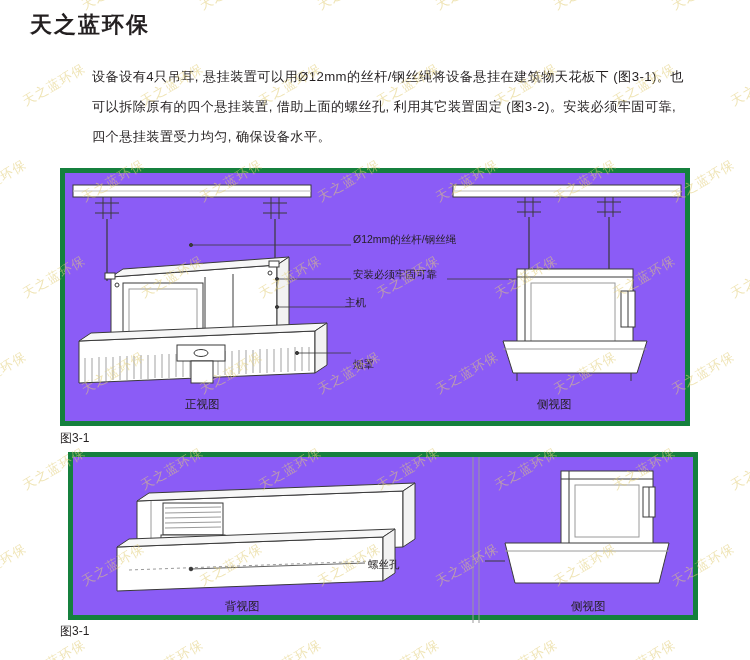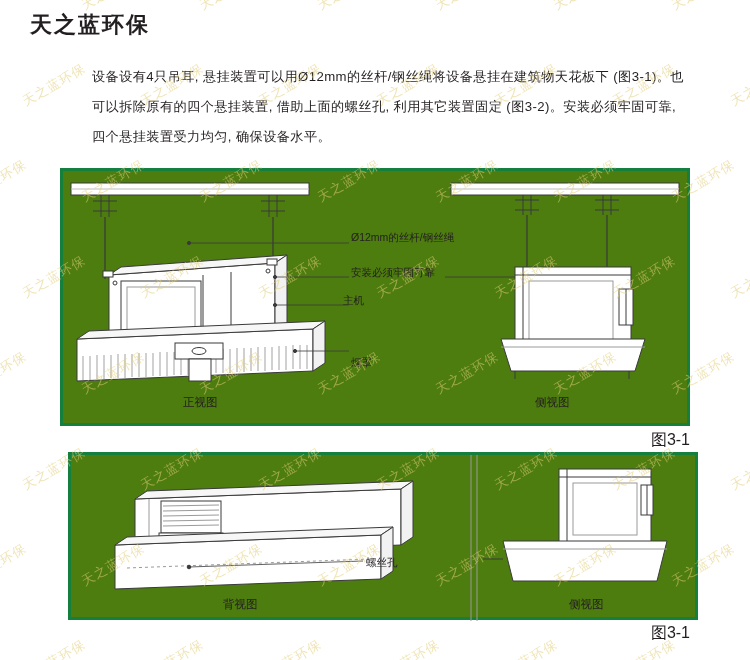--- a/index.html
+++ b/index.html
@@ -53,33 +53,33 @@
     width: 600px;
     font-size: 13.2px;
     line-height: 30px;
     color: #231f20;
     letter-spacing: 0.4px;
   }
 
   
   .figure-box {
     position: absolute;
-    border: 3px solid #15803d;
-    background: #4d7c0f;
+    border: 5px solid #15803d;
+    background: #8b5cf6;
     box-sizing: border-box;
     padding-left: 48px;
   }
   #figure-1 { left: 60px; top: 168px; width: 630px; height: 258px; }
   #figure-2 { left: 68px; top: 452px; width: 630px; height: 168px; }
 
   .fig-caption {
     position: absolute;
     width: 100%;
-    text-align: right;
-    font-size: 16px;
+    text-align: left;
+    font-size: 12px;
     color: #231f20;
   }
   #fig1-caption { left: 60px; top: 430px; width: 630px; }
   #fig2-caption { left: 60px; top: 623px; width: 630px; }
 
   .view-label {
     position: absolute;
     font-size: 11.5px;
     color: #231f20;
     white-space: nowrap;

